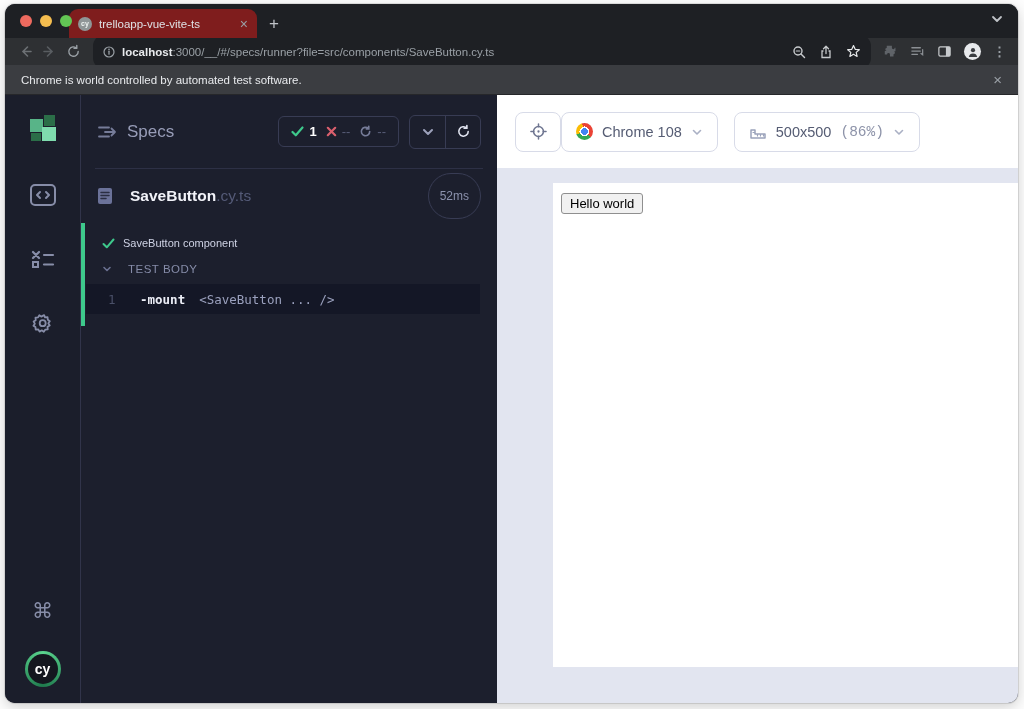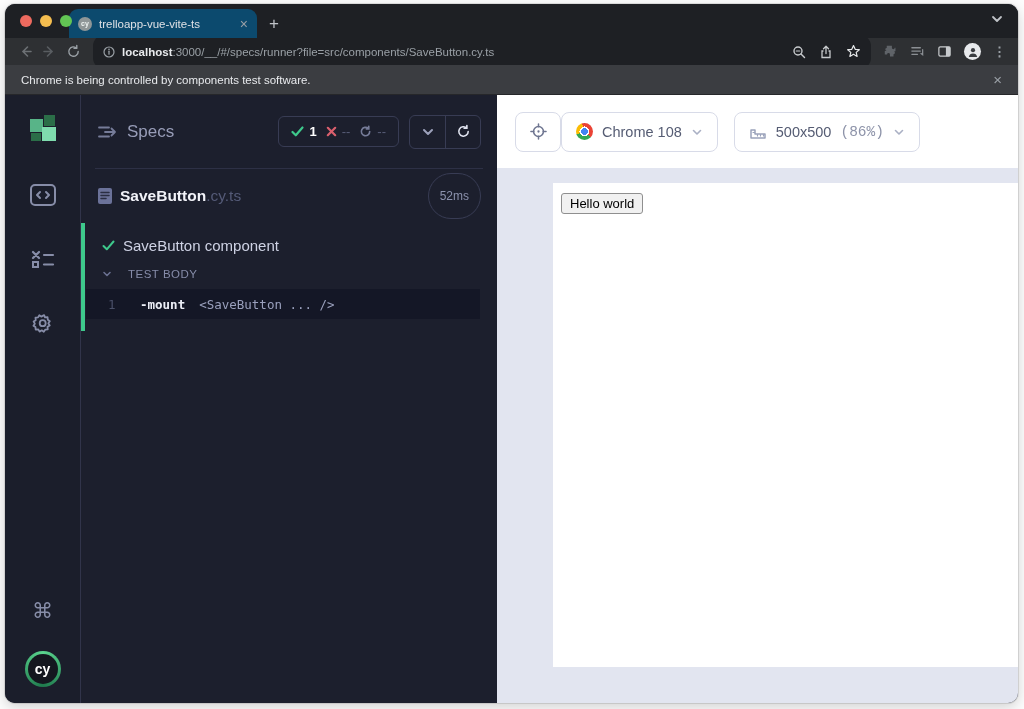--- a/index.html
+++ b/index.html
@@ -7,21 +7,21 @@
 
   .window { position:absolute; left:5px; top:4px; right:6px; bottom:6px;
     border-radius:10px; overflow:hidden; display:flex; flex-direction:column;
     box-shadow:0 0 0 1px rgba(0,0,0,.10), 0 4px 14px rgba(0,0,0,.18); background:#1c1f2d; }
 
   
   .tabbar { height:34px; background:#1e2024; position:relative; display:flex; align-items:flex-end; flex:none; }
   .traffic { position:absolute; left:15px; top:11px; display:flex; gap:8px; }
   .light { width:12px; height:12px; border-radius:50%; }
   .light.red{ background:#ee6a5f; } .light.yellow{ background:#f5bd4f; } .light.green{ background:#62c554; }
-  .tab { margin-left:64px; width:188px; height:29px; background:#0c4a6e; border-radius:9px 9px 0 0;
+  .tab { margin-left:64px; width:188px; height:29px; background:#7f1d1d; border-radius:9px 9px 0 0;
     display:flex; align-items:center; padding:0 9px; gap:7px; }
   .favicon { width:14px; height:14px; border-radius:50%; background:#8f9697; color:#eef3f1;
     font-size:7px; font-weight:bold; display:flex; align-items:center; justify-content:center; flex:none; }
   .tab-title { font-size:11.5px; color:#dfe1e5; white-space:nowrap; overflow:hidden; flex:1; }
   .tab-close { color:#9aa0a6; font-size:14px; line-height:1; cursor:default; }
   .newtab { color:#c0c3c8; font-size:17px; margin:0 0 6px 12px; line-height:1; }
   .strip-chevron { position:absolute; right:14px; top:8px; }
 
   
   .toolbar { height:27px; background:#2e3033; display:flex; align-items:center; padding:0 10px; gap:4px; flex:none; }
@@ -67,29 +67,29 @@
   .specs-title { font-size:17px; color:#989db8; }
   .stats-box { margin-left:auto; border:1px solid #383c54; border-radius:6px; padding:7px 12px;
     display:flex; align-items:center; gap:9px; font-size:13px; }
   .stat { display:flex; align-items:center; gap:5px; }
   .stat .num-pass { color:#ffffff; font-weight:bold; }
   .stat .num-dim { color:#585d78; }
   .btn-group { border:1px solid #383c54; border-radius:6px; display:flex; }
   .btn-cell { width:35px; height:32px; display:flex; align-items:center; justify-content:center; }
   .btn-cell + .btn-cell { border-left:1px solid #383c54; }
   .specs-divider { height:1px; background:#2d3045; margin:0 14px; flex:none; }
-  .file-row { height:54px; display:flex; align-items:center; padding:0 16px; gap:7px; flex:none; }
+  .file-row { height:54px; display:flex; align-items:center; padding:0 16px; gap:17px; flex:none; }
   .file-name { font-size:15.5px; color:#f2f3f9; font-weight:bold; }
   .file-ext { font-size:15.5px; color:#545a77; }
   .dur-pill { margin-left:auto; border:1px solid #383c54; border-radius:999px; padding:15px 11px;
     font-size:12px; color:#8b91ac; }
   .test-section { position:relative; padding:2px 0 12px 5px; }
   .test-section .green-bar { position:absolute; left:0; top:0; bottom:0; width:4px; background:#3ec98c; }
   .test-title { display:flex; align-items:center; gap:8px; padding:12px 0 0 16px; }
-  .test-title-text { font-size:15px; color:#ced2e4; }
+  .test-title-text { font-size:11px; color:#ced2e4; }
   .test-body-row { display:flex; align-items:center; gap:16px; padding:14px 0 9px 16px; }
   .test-body-text { font-size:11.5px; color:#868ca9; letter-spacing:.5px; }
   .code-row { margin:0 17px 0 0; background:#141726; height:30px; display:flex; align-items:center;
     font-family:"DejaVu Sans Mono", monospace; font-size:12.5px; }
   .code-line { color:#4a5068; width:42px; text-align:left; padding-left:22px; flex:none; }
   .code-cmd { color:#eceef6; font-weight:bold; margin-left:12px; }
   .code-args { color:#9aa0bd; margin-left:14px; }
 
   
   .preview { flex:1; display:flex; flex-direction:column; min-width:0; background:#e2e5f0; }
@@ -205,21 +205,21 @@
         <svg width="12" height="12" viewBox="0 0 12 12">
             <circle cx="6" cy="4.2" r="2.1" fill="#3b3e42"></circle>
             <path d="M1.8 11 a4.3 4.3 0 0 1 8.4 0 Z" fill="#3b3e42"></path>
           </svg>
       </span>
       <span class="menu-dots">⋮</span>
     </div>
   </div>
 
   <div class="banner">
-    <span class="banner-text">Chrome is being controlled by components test software.</span>
+    <span class="banner-text">Chrome is world controlled by automated test software.</span>
     <span class="banner-close">×</span>
   </div>
 
   <div class="main">
 
     <div class="rail">
       <div class="cylogo">
         <div class="b1"></div>
           <div class="b2"></div>
         <div class="b3"></div>

